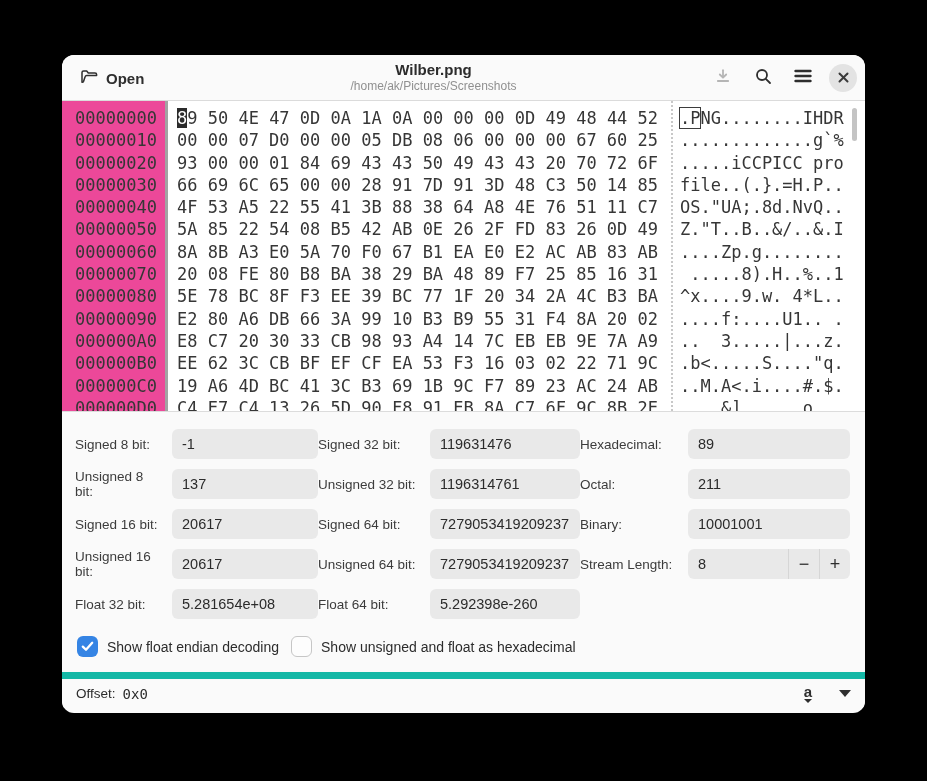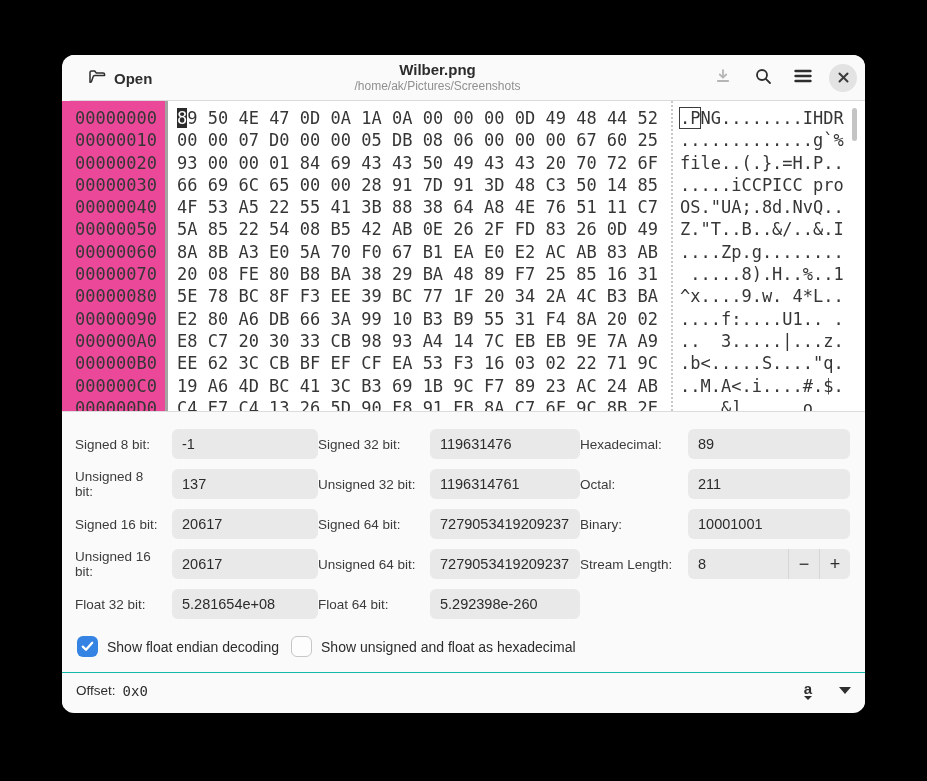--- a/index.html
+++ b/index.html
@@ -4,21 +4,21 @@
 <style>
   * { box-sizing: border-box; margin: 0; padding: 0; }
   html, body { width: 927px; height: 781px; background: #000; overflow: hidden;
     font-family: "Liberation Sans", sans-serif; }
 
   .window { position: absolute; left: 62px; top: 55px; width: 803px; height: 658px;
     background: #fafafa; border-radius: 12px; overflow: hidden;
     box-shadow: 0 4px 24px rgba(0,0,0,.55); }
 
   
-  .headerbar { position: absolute; top: 0; left: 8px; right: 0; height: 46px;
+  .headerbar { position: absolute; top: 0; left: 0; right: 0; height: 46px;
     background: #fafafa; border-bottom: 1px solid #dbdbdb; }
   .open-btn { position: absolute; left: 13px; top: 8px; height: 30px; display: flex;
     align-items: center; gap: 8px; padding: 0 6px; border-radius: 6px;
     font-size: 15px; font-weight: 700; color: #2e2e2e; cursor: pointer; }
   .title-wrap { position: absolute; left: 120px; right: 180px; top: 6px; text-align: center; }
   .title { font-size: 15px; font-weight: 700; color: #2c2c2c; line-height: 18px; }
   .subtitle { font-size: 12px; color: #909090; line-height: 15px; }
   .hdr-icons { position: absolute; right: 8px; top: 9px; display: flex; align-items: center; gap: 12px; }
   .icon-btn { width: 28px; height: 28px; display: flex; align-items: center;
     justify-content: center; border-radius: 6px; }
@@ -66,21 +66,21 @@
     align-items: center; gap: 12px; font-size: 14px; color: #2c2c2c; }
   .option { display: flex; align-items: center; gap: 9px; cursor: pointer; }
   .checkbox { width: 21px; height: 21px; border-radius: 6px; display: flex;
     align-items: center; justify-content: center; }
   .checkbox.checked { background: #3584e4; }
   .checkbox.unchecked { background: #fdfdfd; border: 1px solid #c6c6c6; }
   .option + .option { margin-left: 0; text-align: center; }
 
   
   .statusbar { position: absolute; left: 0; right: 0; top: 617px; height: 36px;
-    border-top: 1px solid #14b8a6; display: flex; align-items: center;
+    border-top: 7px solid #14b8a6; display: flex; align-items: center;
     padding: 0 14px; background: #fafafa; }
   .offset-label { font-size: 13.5px; color: #2c2c2c; }
   .offset-value { font: 14px "DejaVu Sans Mono", monospace; color: #2c2c2c; margin-left: 7px; }
   .status-right { margin-left: auto; display: flex; align-items: center; gap: 27px; }
   .insert-ind { display: flex; flex-direction: column; align-items: center; line-height: 1;
     color: #2e2e2e; cursor: pointer; }
   .insert-ind .a { font-size: 15px; font-weight: 700; line-height: 13px; }
   .tri-down-small { width: 0; height: 0; border-left: 4px solid transparent;
     border-right: 4px solid transparent; border-top: 4px solid #2e2e2e; margin-top: 1px; }
   .tri-down { width: 0; height: 0; border-left: 6px solid transparent;
@@ -172,22 +172,22 @@
         <div>E2 80 A6 DB 66 3A 99 10 B3 B9 55 31 F4 8A 20 02</div>
         <div>E8 C7 20 30 33 CB 98 93 A4 14 7C EB EB 9E 7A A9</div>
         <div>EE 62 3C CB BF EF CF EA 53 F3 16 03 02 22 71 9C</div>
         <div>19 A6 4D BC 41 3C B3 69 1B 9C F7 89 23 AC 24 AB</div>
         <div>C4 E7 C4 13 26 5D 90 F8 91 EB 8A C7 6F 9C 8B 2E</div>
       </div>
     <div class="dot-sep"></div>
     <div class="asciicol">
         <div>.PNG........IHDR</div>
         <div>.............g`%</div>
+        <div>.....iCCPICC pro</div>
         <div>file..(.}.=H.P..</div>
-        <div>.....iCCPICC pro</div>
         <div>OS."UA;.8d.NvQ..</div>
         <div>Z."T..B..&amp;/..&amp;.I</div>
         <div>....Zp.g........</div>
         <div> .....8).H..%..1</div>
         <div>^x....9.w. 4*L..</div>
         <div>....f:....U1.. .</div>
         <div>..  3.....|...z.</div>
         <div>.b&lt;.....S...."q.</div>
         <div>..M.A&lt;.i....#.$.</div>
         <div>....&amp;]......o...</div>

